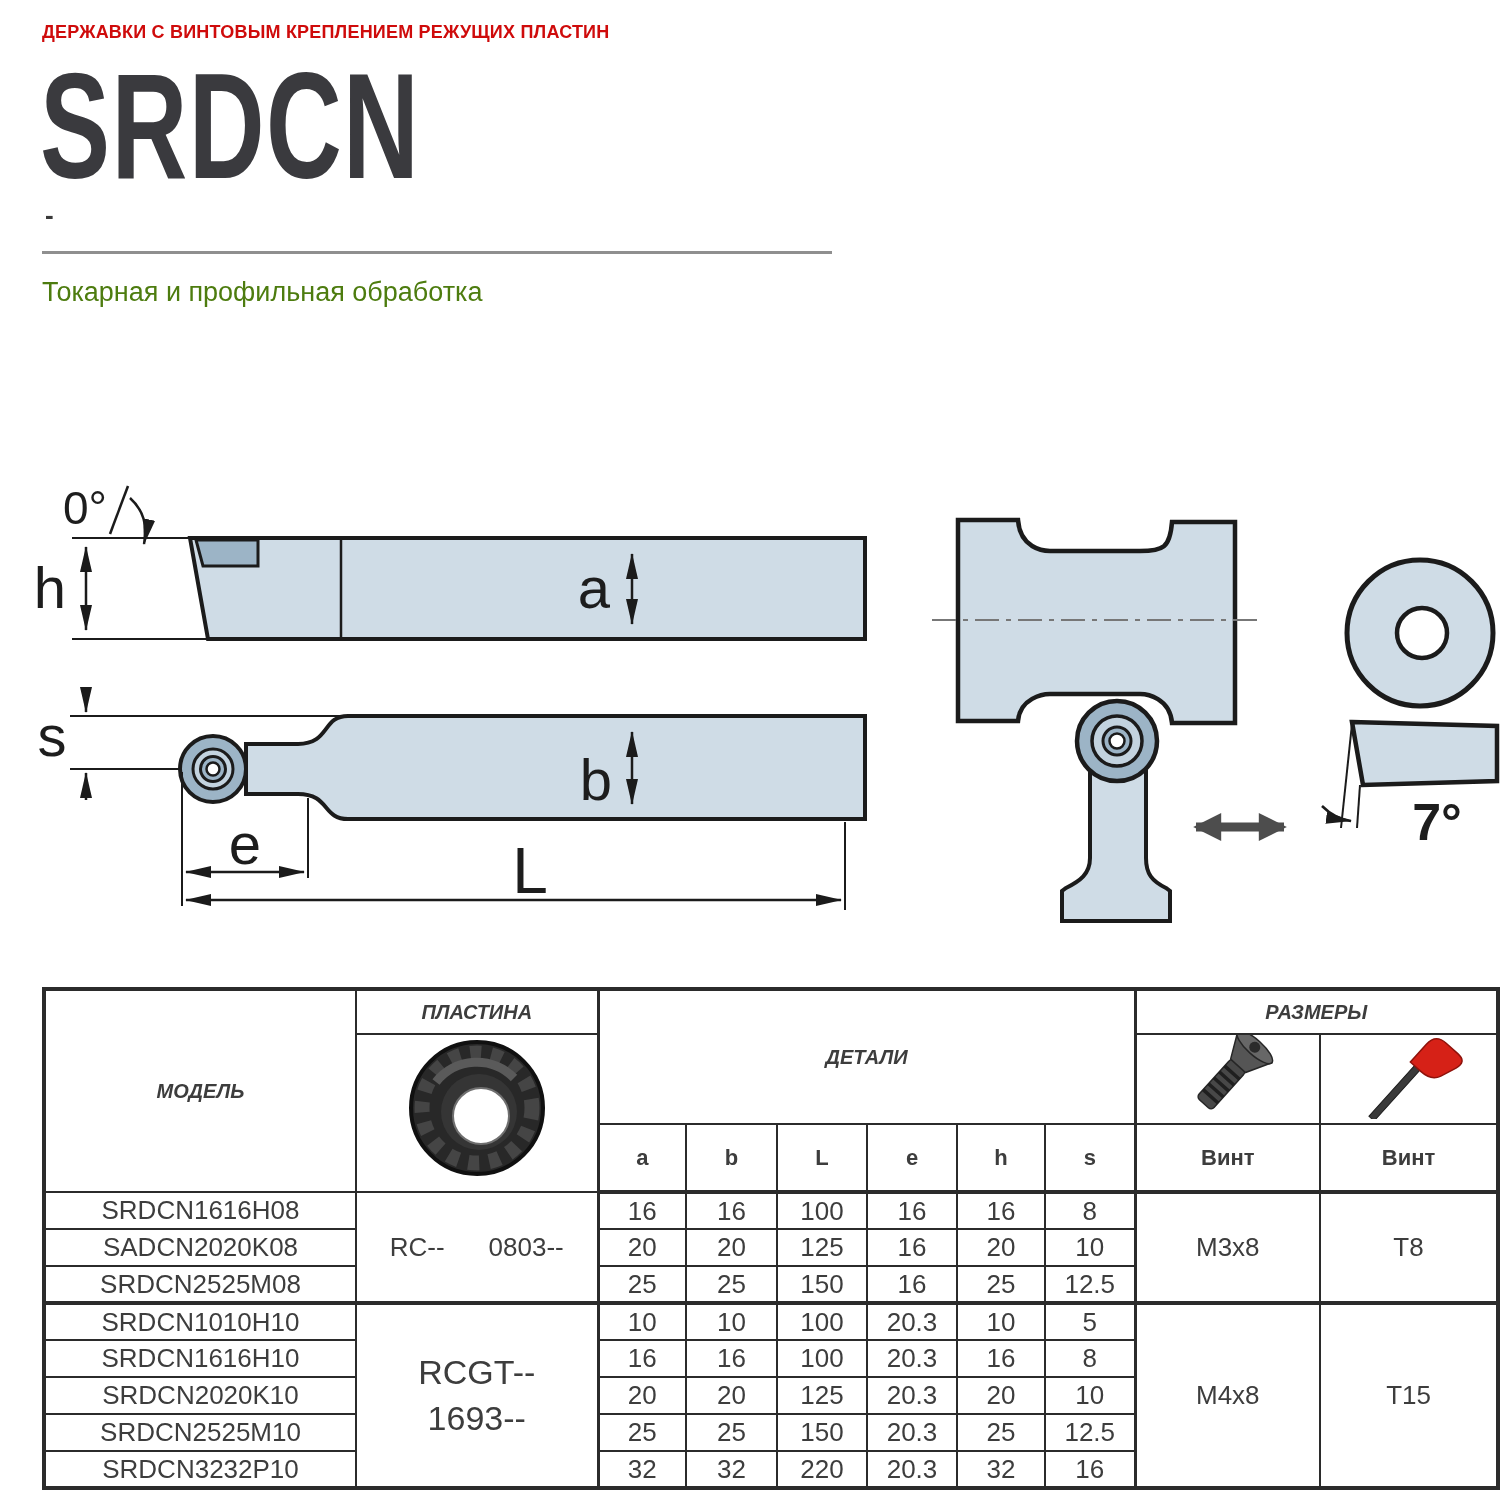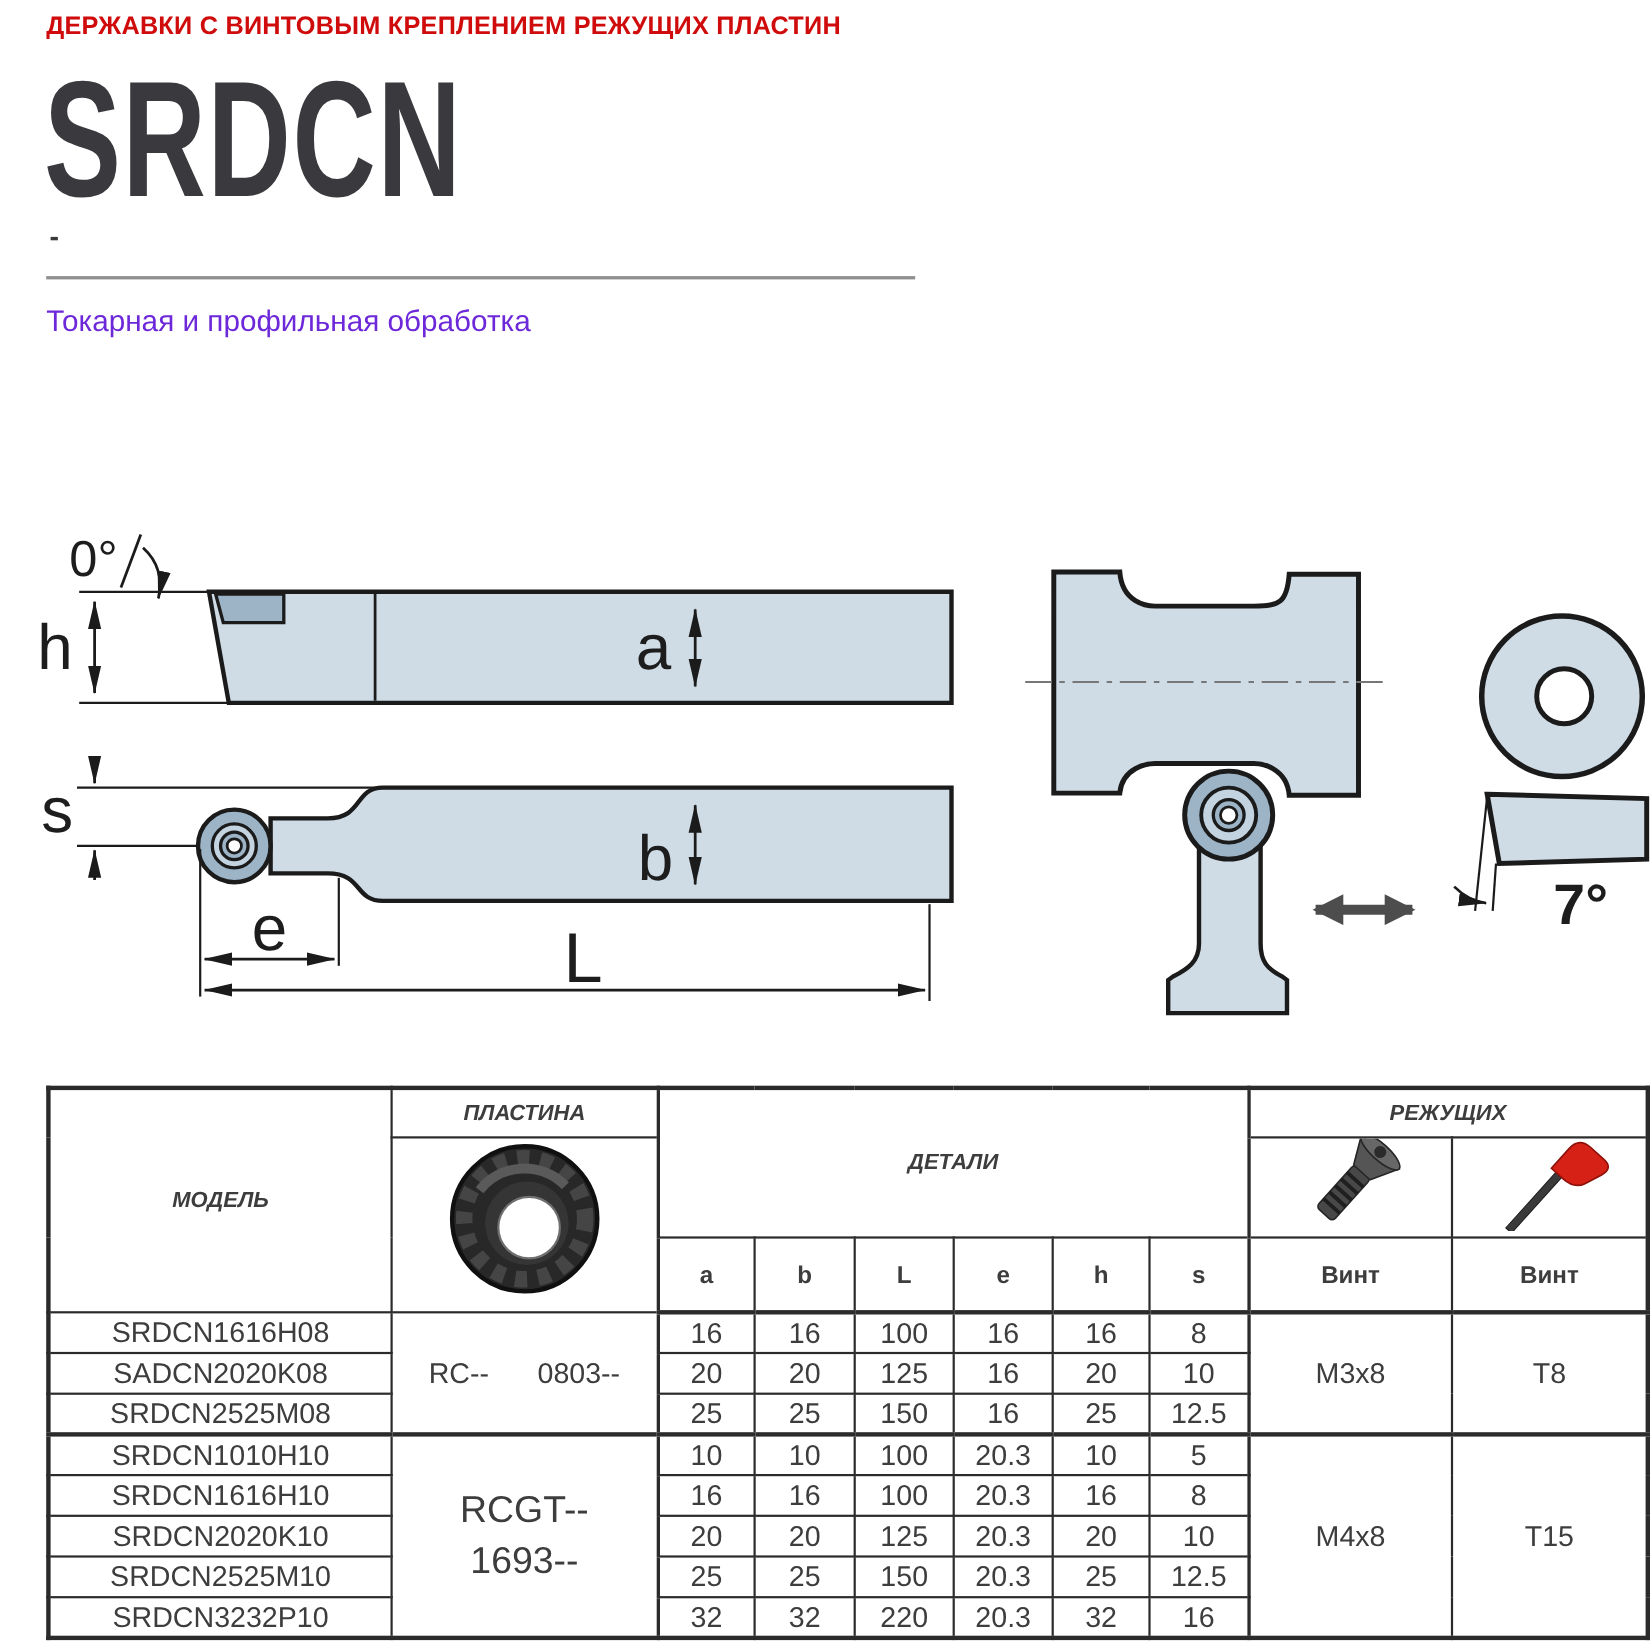--- a/index.html
+++ b/index.html
@@ -1,24 +1,24 @@
 <!DOCTYPE html>
 <html><head>
 <meta charset="utf-8">
 <style>
   html,body{margin:0;padding:0;background:#fff;}
   .page{position:relative;width:1500px;height:1500px;background:#fff;overflow:hidden;
         font-family:"Liberation Sans",sans-serif;color:#3d3d3d;}
-  .cat-title{position:absolute;left:42px;top:10px;font-size:23px;font-weight:700;
+  .cat-title{position:absolute;left:42px;top:22px;font-size:18px;font-weight:700;
              color:#cf0b0b;letter-spacing:.2px;white-space:nowrap;}
   .series{position:absolute;left:40px;top:55px;font-size:150px;font-weight:700;line-height:.95;
           color:#3a3a3e;transform:scaleX(.70);transform-origin:left top;letter-spacing:2px;}
   .dash{position:absolute;left:45px;top:200px;font-size:26px;font-weight:700;color:#3a3a3a;}
   .rule{position:absolute;left:42px;top:251px;width:790px;height:3px;background:#8f8f8f;}
-  .subtitle{position:absolute;left:42px;top:277px;font-size:27px;color:#6d28d9;}
+  .subtitle{position:absolute;left:42px;top:277px;font-size:27px;color:#4d7c0f;}
   .diagram-svg{position:absolute;left:0;top:470px;}
 
   table.spec{position:absolute;left:42px;top:987px;width:1454px;border-collapse:collapse;
              table-layout:fixed;border:4px solid #2b2b2b;}
   table.spec td,table.spec th{border:2px solid #2b2b2b;padding:0;text-align:center;vertical-align:middle;
              font-family:"Liberation Sans",sans-serif;color:#3d3d3d;overflow:hidden;}
   .hdr{font-size:20px;font-weight:700;color:#333;font-style:italic;}
   .sub{font-size:22px;font-weight:700;color:#333;}
   .cell{font-size:26px;font-weight:400;}
   .r1{height:45px;}
@@ -136,21 +136,21 @@
         <col style="width:90px">
       <col style="width:185px">
         <col style="width:178px">
     </colgroup>
 
     <tbody>
         <tr class="r1">
       <td class="hdr" rowspan="3">МОДЕЛЬ</td>
       <td class="hdr">ПЛАСТИНА</td>
       <td class="hdr bl-mid" colspan="6" rowspan="2">ДЕТАЛИ</td>
-      <td class="hdr bl-mid" colspan="2">РЕЖУЩИХ</td>
+      <td class="hdr bl-mid" colspan="2">РАЗМЕРЫ</td>
     </tr>
 
     <tr class="r2">
       <td rowspan="2">
         
         <svg width="150" height="150" viewBox="0 0 150 150">
           <circle cx="75" cy="72" r="66" fill="#282828" stroke="#101010" stroke-width="4"></circle>
           <circle cx="75" cy="72" r="55" fill="none" stroke="#454545" stroke-width="15" stroke-dasharray="11 10"></circle>
           <circle cx="77" cy="76" r="38" fill="#353535"></circle>
           <path d="M34,46 A52,52 0 0 1 112,42" stroke="#5a5a5a" stroke-width="9" fill="none"></path>

